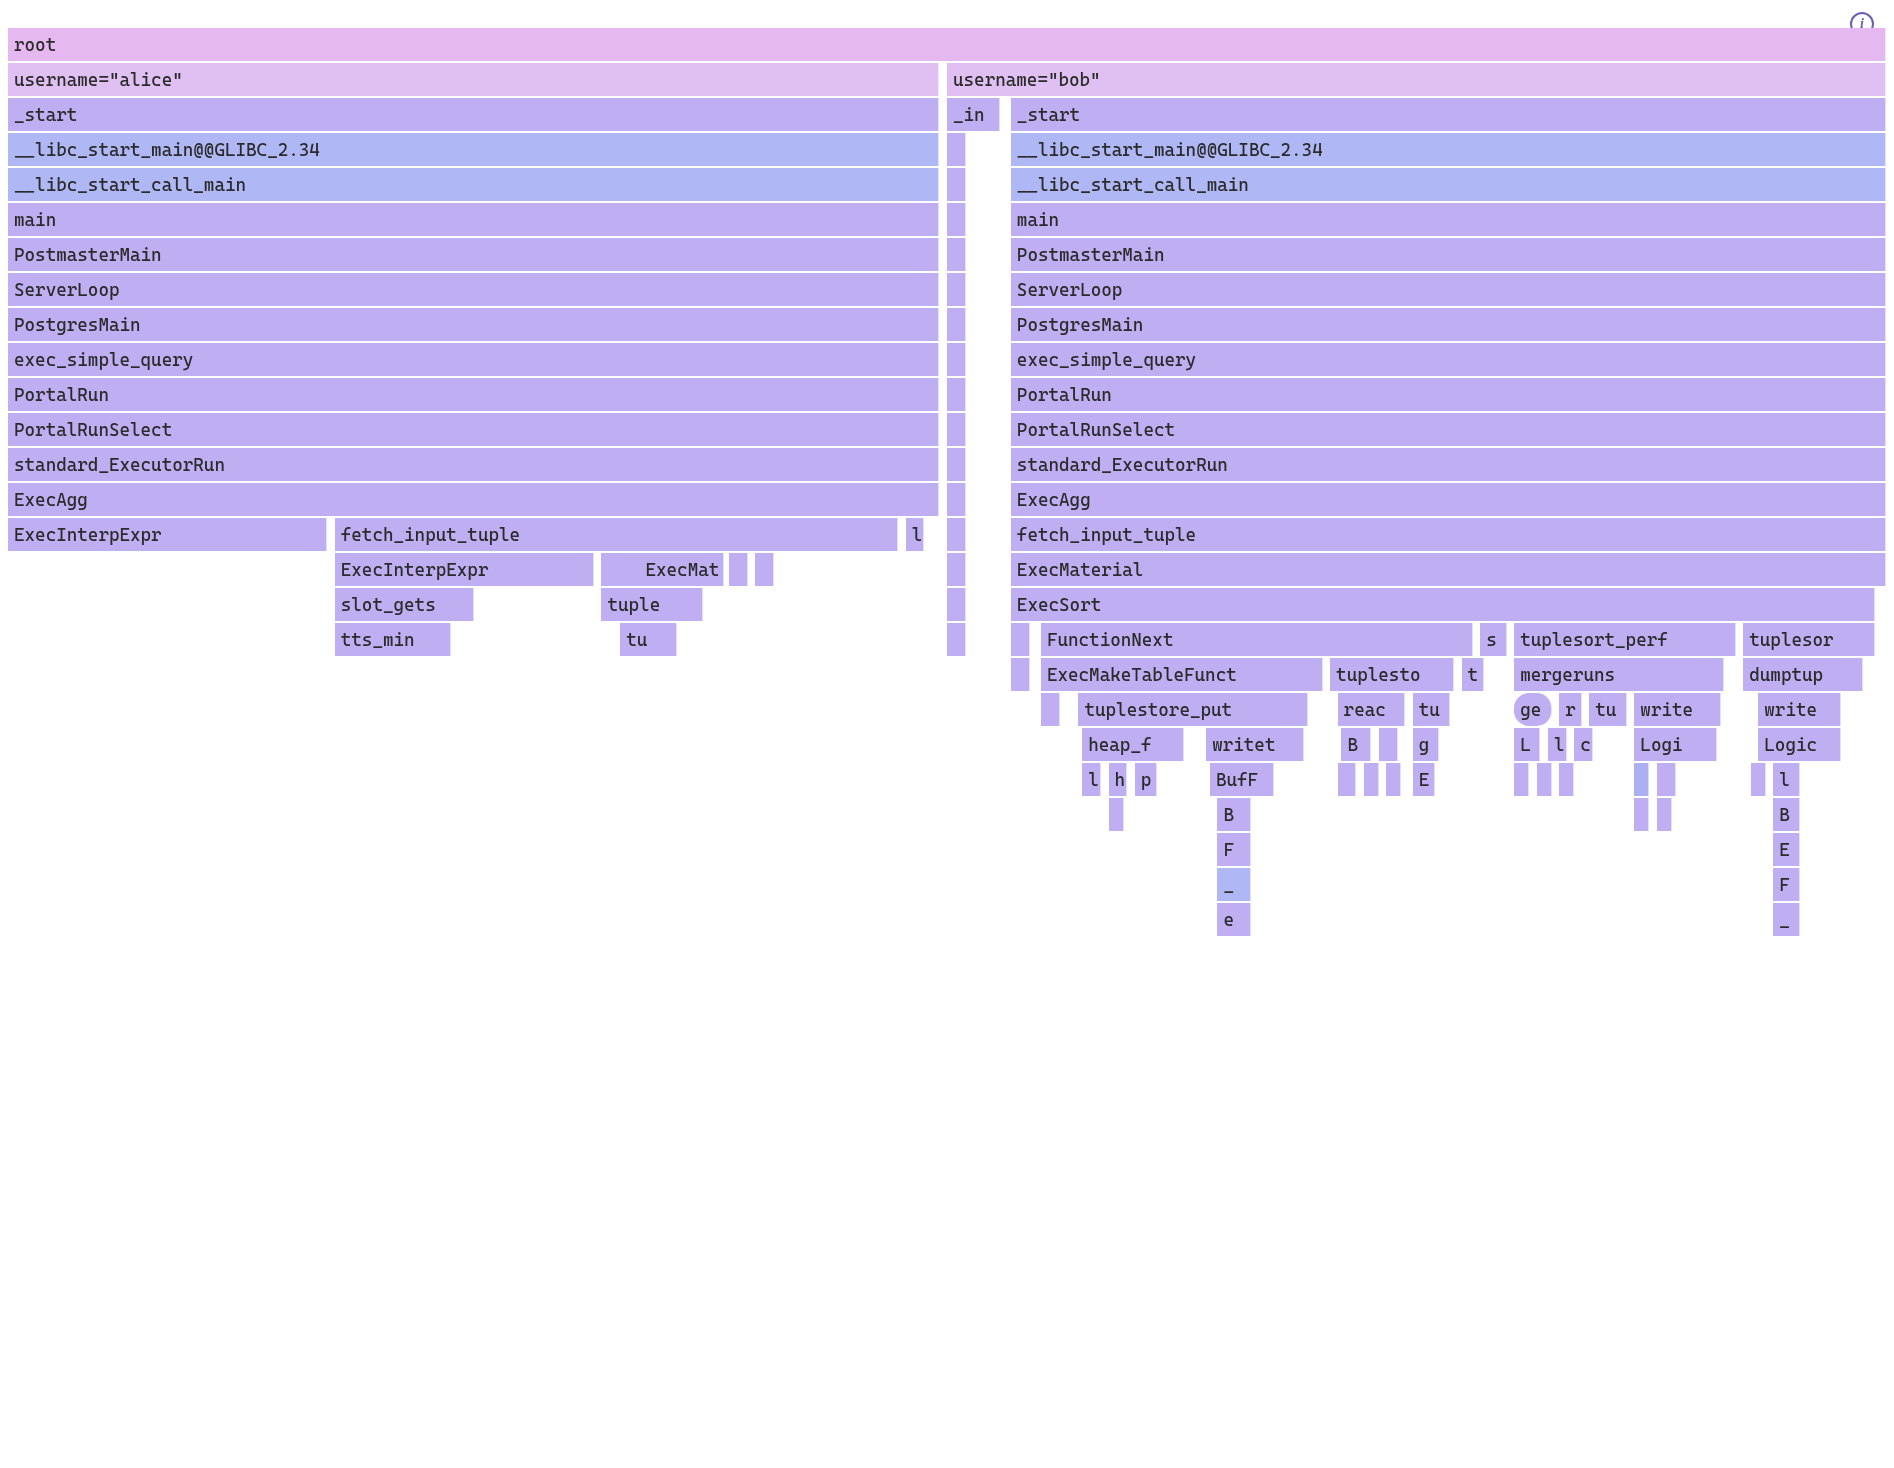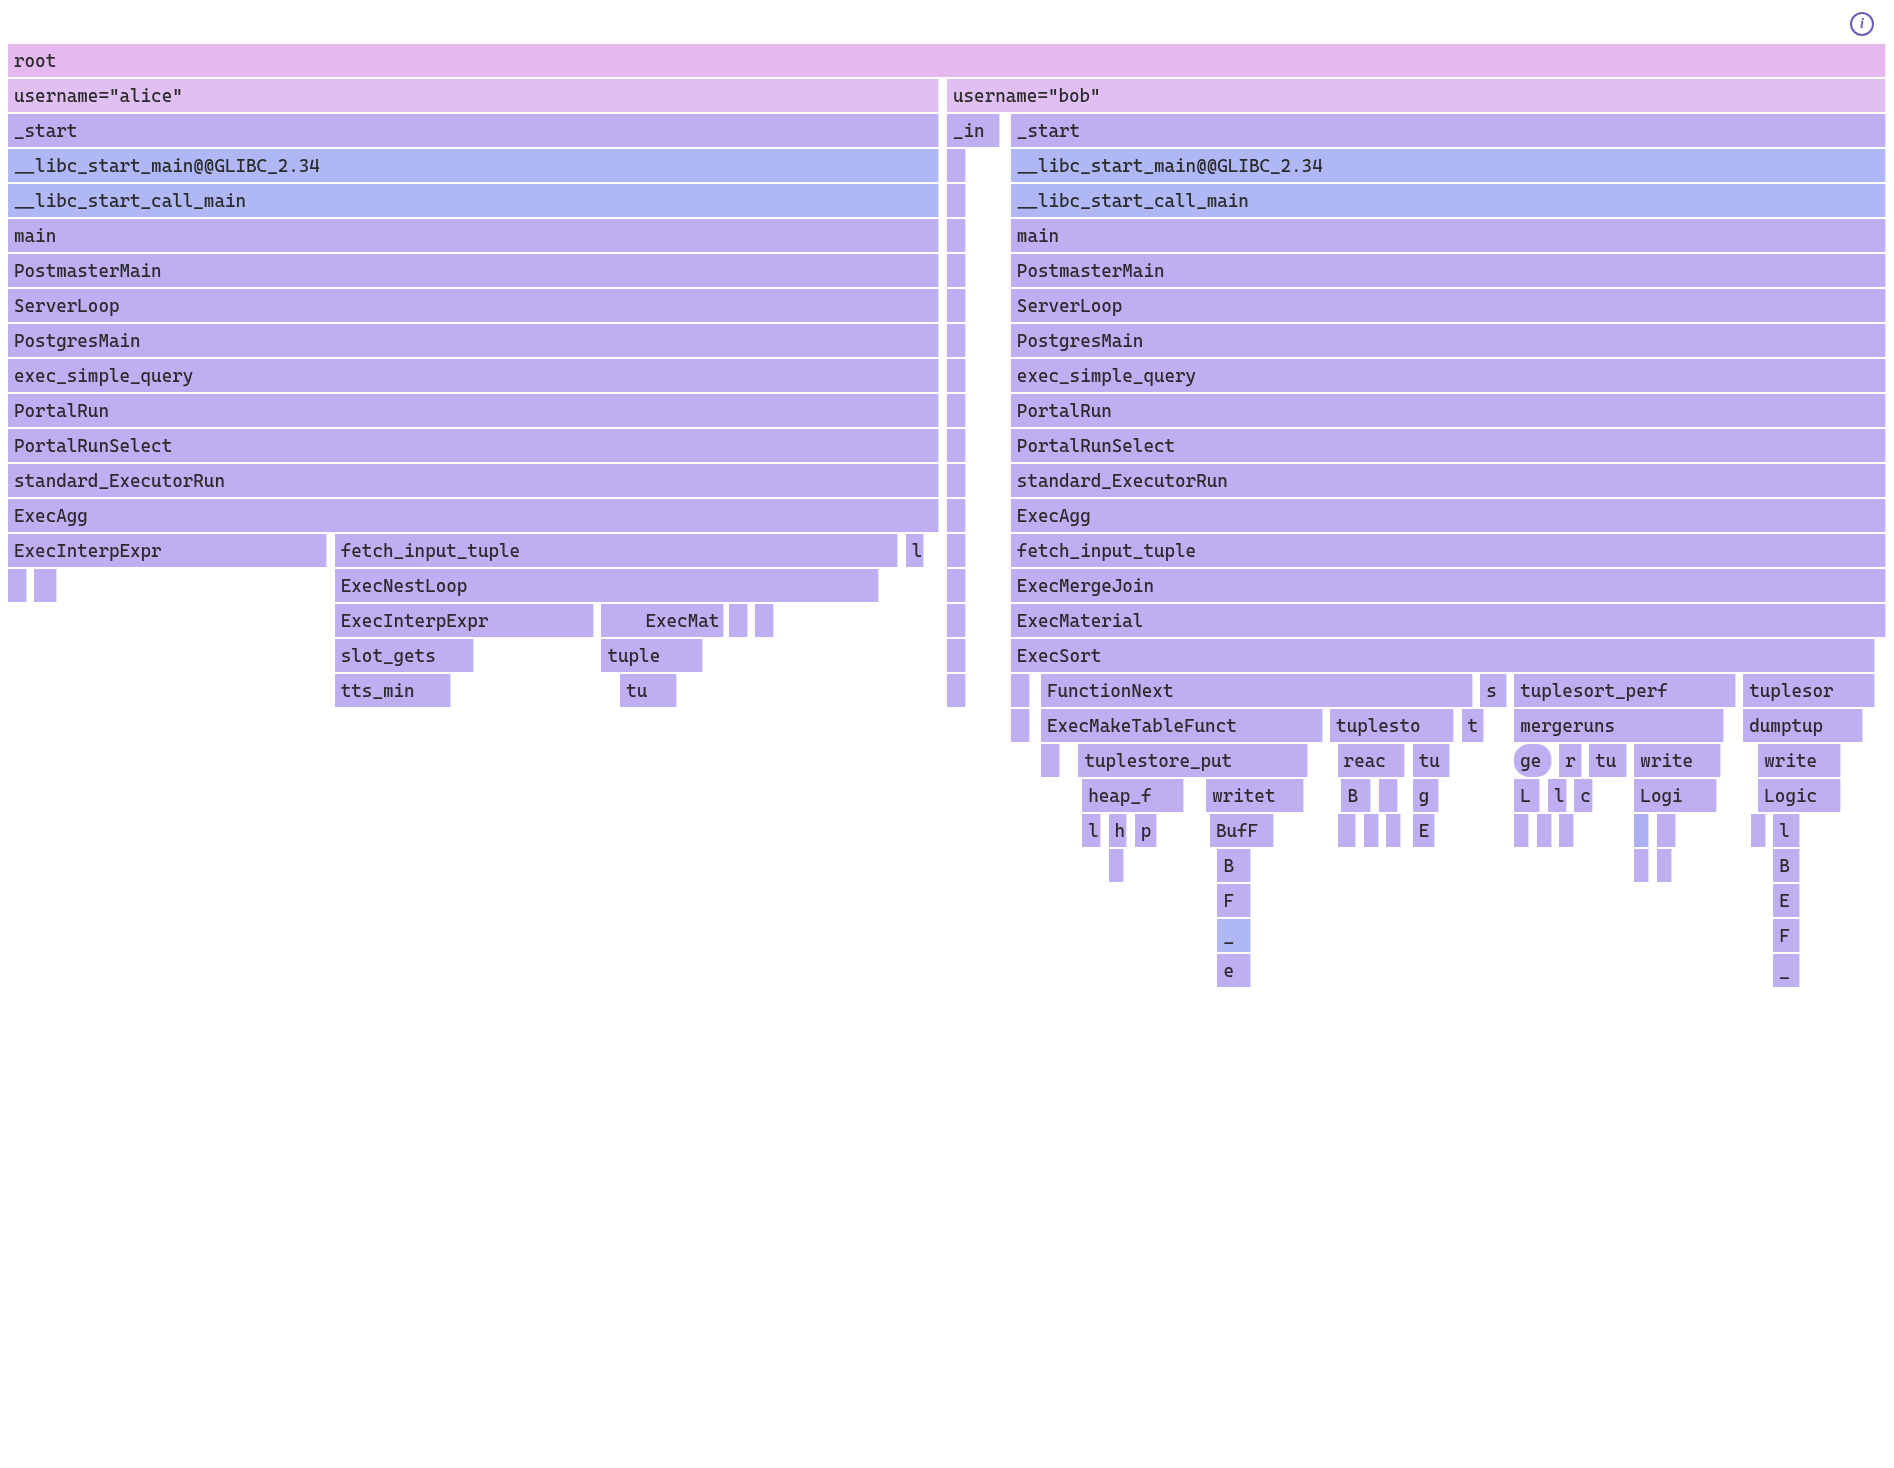--- a/index.html
+++ b/index.html
@@ -24,21 +24,21 @@
   color: #6b5fb5;
   font-family: Georgia, serif;
   font-style: italic;
   font-weight: bold;
   font-size: 14px;
   cursor: pointer;
 }
 .flame {
   position: relative;
   width: 100%;
-  margin-top: 36px;
+  margin-top: 20px;
 }
 .row {
   position: relative;
   height: 33px;
   margin-bottom: 2px;
 }
 .frame {
   position: absolute;
   top: 0;
   height: 33px;
@@ -129,27 +129,20 @@
       <div class="frame c2" style="left: 0%; width: 49.6%;">ExecAgg</div>
       <div class="frame c2" style="left: 50%; width: 1%;"></div>
       <div class="frame c2" style="left: 53.4%; width: 46.6%;">ExecAgg</div>
     </div>
     <div class="row">
       <div class="frame c2" style="left: 0%; width: 17%;">ExecInterpExpr</div>
       <div class="frame c2" style="left: 17.4%; width: 30%;">fetch_input_tuple</div>
       <div class="frame c2" style="left: 47.8%; width: 1%;">l</div>
       <div class="frame c2" style="left: 50%; width: 1%;"></div>
       <div class="frame c2" style="left: 53.4%; width: 46.6%;">fetch_input_tuple</div>
-    </div>
-    <div class="row">
-      <div class="frame c2" style="left: 0%; width: 1%;"></div>
-      <div class="frame c2" style="left: 1.4%; width: 1.2%;"></div>
-      <div class="frame c2" style="left: 17.4%; width: 29%;">ExecNestLoop</div>
-      <div class="frame c2" style="left: 50%; width: 1%;"></div>
-      <div class="frame c2" style="left: 53.4%; width: 46.6%;">ExecMergeJoin</div>
     </div>
     <div class="row">
       <div class="frame c2" style="left: 17.4%; width: 13.8%;">ExecInterpExpr</div>
       <div class="frame c2" style="left: 31.6%; width: 6.5%; padding-left: 44px;">ExecMat</div>
       <div class="frame c2" style="left: 38.4%; width: 1%;"></div>
       <div class="frame c2" style="left: 39.8%; width: 1%;"></div>
       <div class="frame c2" style="left: 50%; width: 1%;"></div>
       <div class="frame c2" style="left: 53.4%; width: 46.6%;">ExecMaterial</div>
     </div>
     <div class="row">

